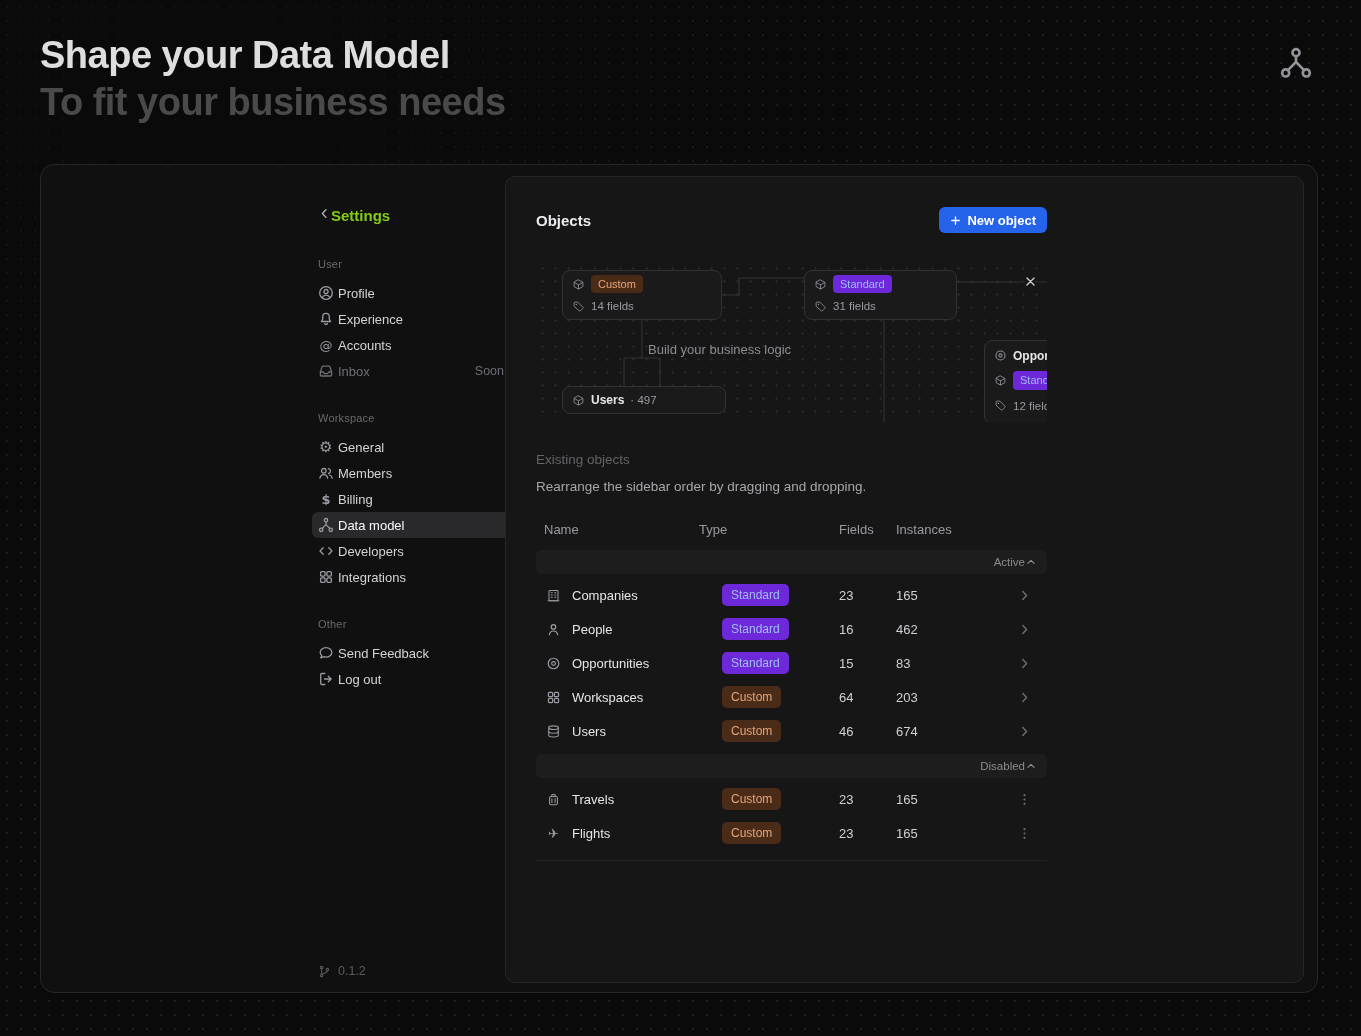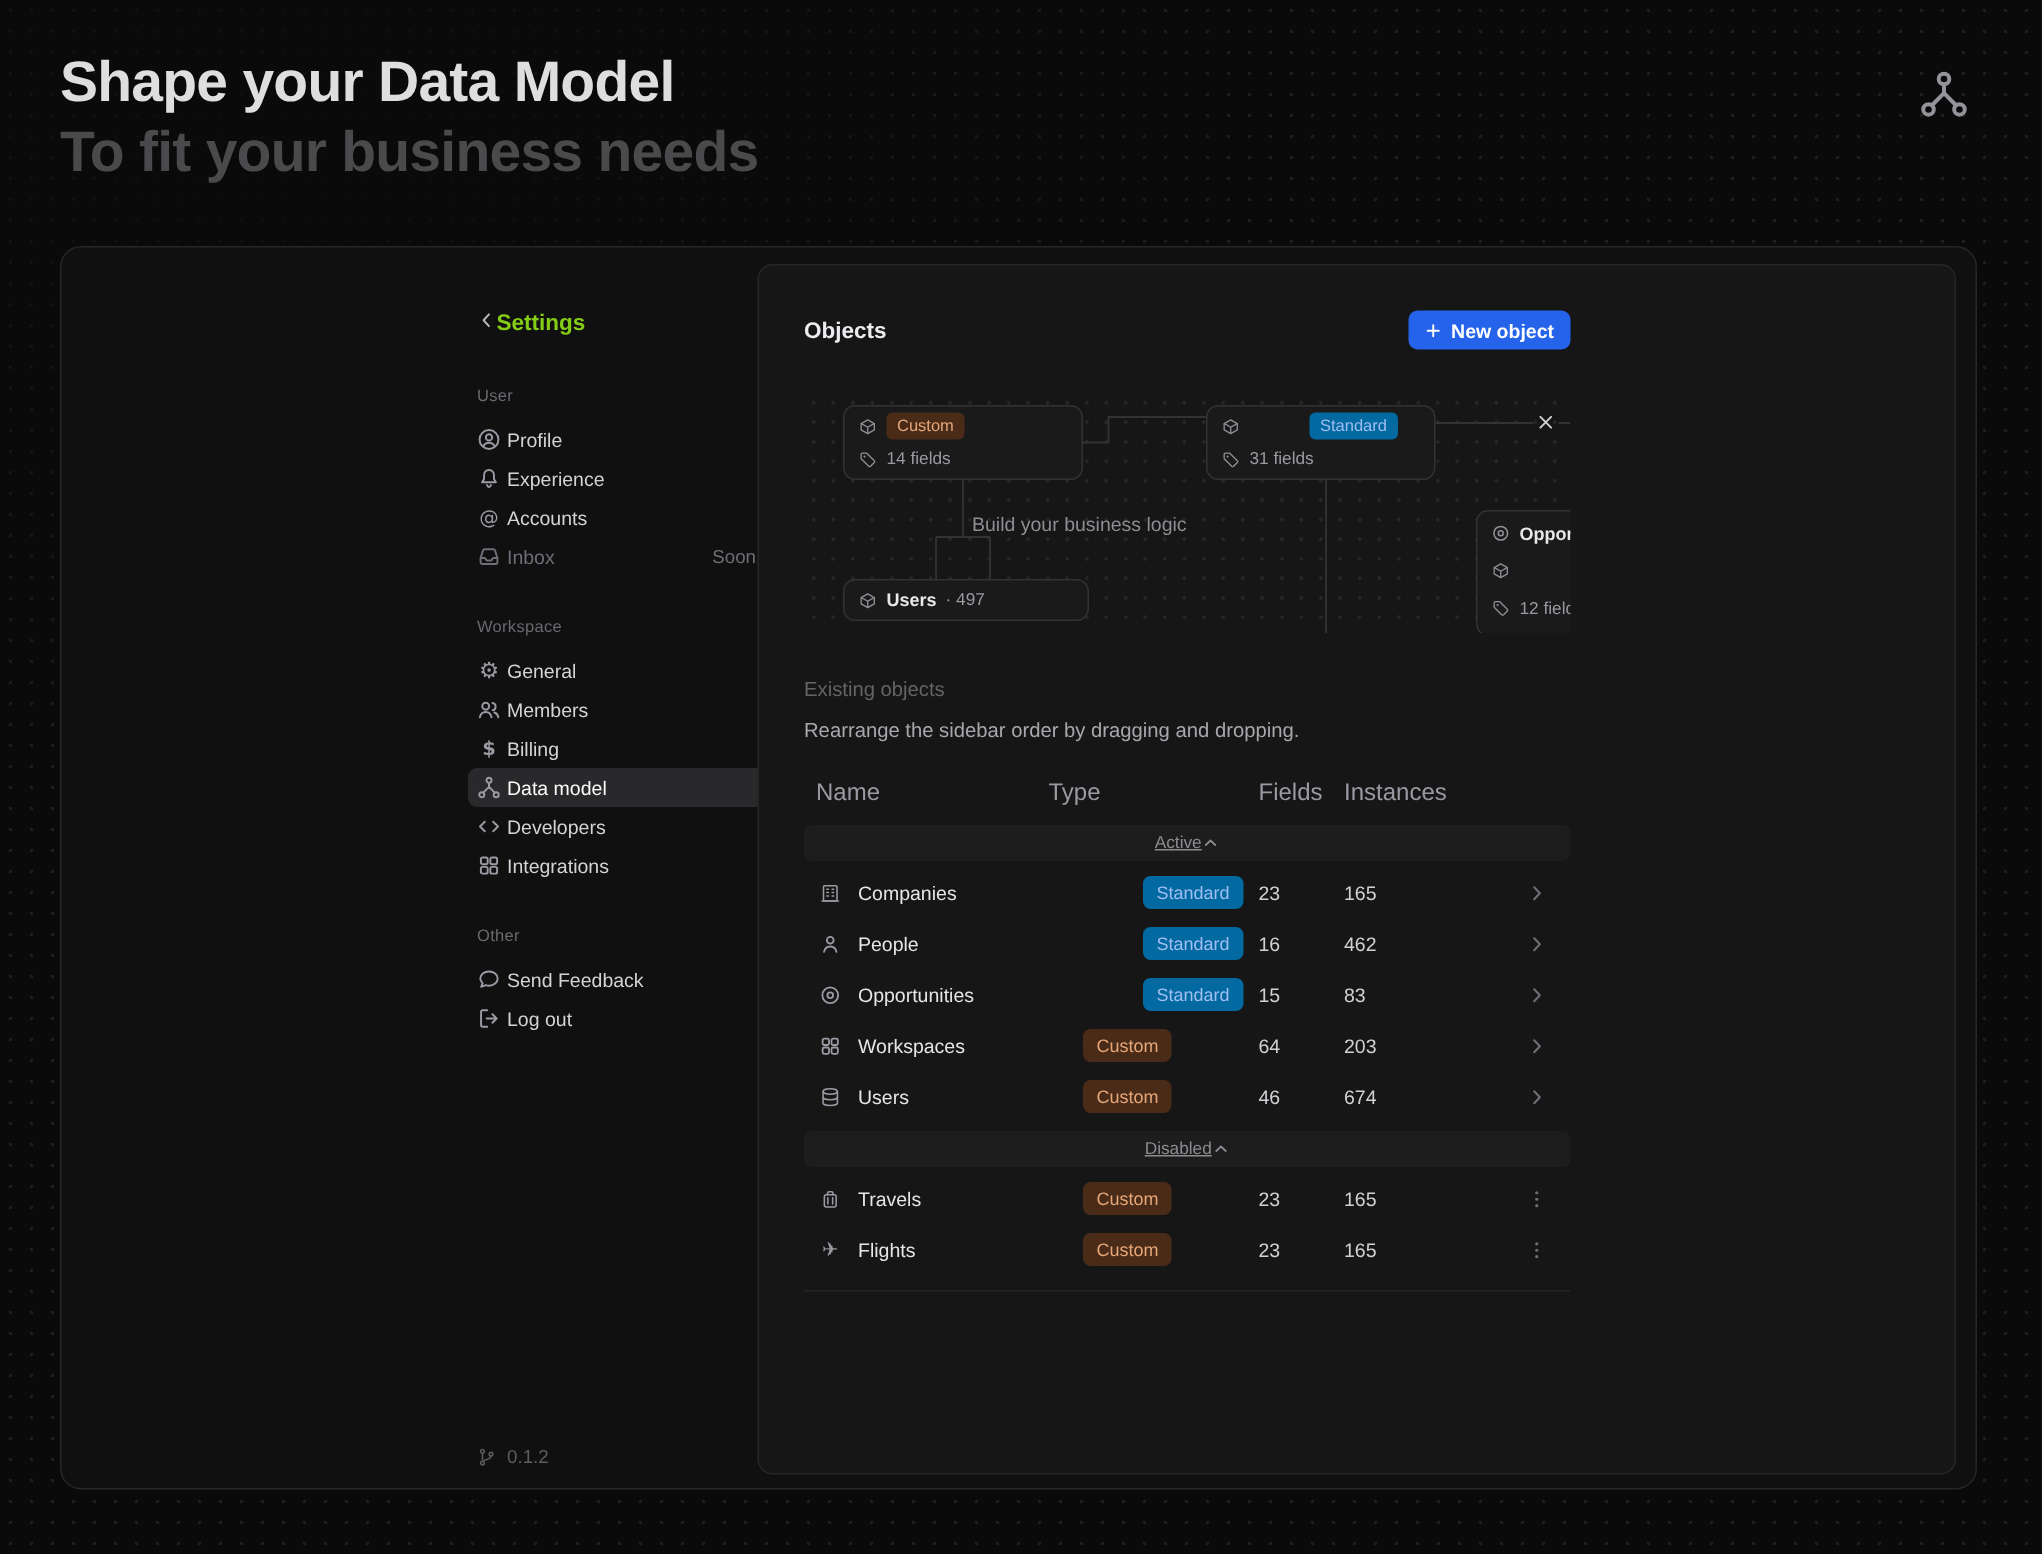--- a/index.html
+++ b/index.html
@@ -75,38 +75,38 @@
   .icon.sm{ width:13px; height:13px; color:#8e8e96; }
   .node-title{ font-size:12px; font-weight:600; color:#e8e8ea; }
   .node-sub{ font-size:11.5px; color:#9a9aa3; }
   .canvas-caption{ position:absolute; left:112px; top:80px; font-size:13px; color:#8d8d93; }
   .canvas-x{ position:absolute; left:487px; top:12px; width:15px; height:15px; color:#cfcfd2; cursor:pointer; }
 
   
   .existing-heading{ font-size:13.5px; color:#646468; margin-bottom:12px; }
   .existing-desc{ font-size:13.5px; color:#a7a7ad; margin-bottom:20px; }
   .thead, .trow{ display:grid; grid-template-columns:163px 140px 57px 106px 1fr; align-items:center; }
-  .thead{ height:30px; font-size:16px; color:#9a9aa3; }
+  .thead{ height:30px; font-size:13px; color:#9a9aa3; }
   .thead .h-name{ padding-left:8px; }
   .num{ text-align:left; }
   .group-bar{ height:24px; background:#1d1d1d; border-radius:5px; display:flex; align-items:center;
-    justify-content:center; padding:0 10px; font-size:11.5px; color:#8b8b91; margin:6px 0 4px; cursor:pointer;text-decoration:underline; }
+    justify-content:flex-end; padding:0 10px; font-size:11.5px; color:#8b8b91; margin:6px 0 4px; cursor:pointer; }
   .group-bar .icon{ width:12px; height:12px; color:#8b8b91; }
   .trow{ height:34px; font-size:13px; cursor:grab; }
   .cell-name{ display:flex; align-items:center; gap:11px; padding-left:10px; color:#e6e6e8; }
   .cell-name .icon{ width:15px; height:15px; color:#9a9aa3; }
   .cell-type{ padding-left:23px; }
   .cell-num{ color:#d0d0d5; font-size:13px; }
   .cell-action{ display:flex; justify-content:center; color:#6d6d75; }
   .cell-action .icon{ width:15px; height:15px; cursor:pointer; }
   .table{ border-bottom:1px solid #242424; padding-bottom:10px; }
 
   .badge{ display:inline-block; font-size:12px; padding:2px 9px; border-radius:5px; font-weight:500; line-height:1.5; }
   .badge.sm{ font-size:11px; padding:1px 7px; border-radius:4px; }
-  .b-standard{ background:#0369a1; color:#9fbef2;margin-left:40px; }
+  .b-standard{ background:#6d28d9; color:#9fbef2; }
   .b-custom{ background:#4a2b18; color:#e5a678; }
   .b-remote{ background:#17412b; color:#71dfa0; }
 </style>
 </head>
 <body>
 
 <div class="page-header">
   <h1 class="page-title">Shape your Data Model</h1>
   <div class="page-subtitle">To fit your business needs</div>
 </div>

